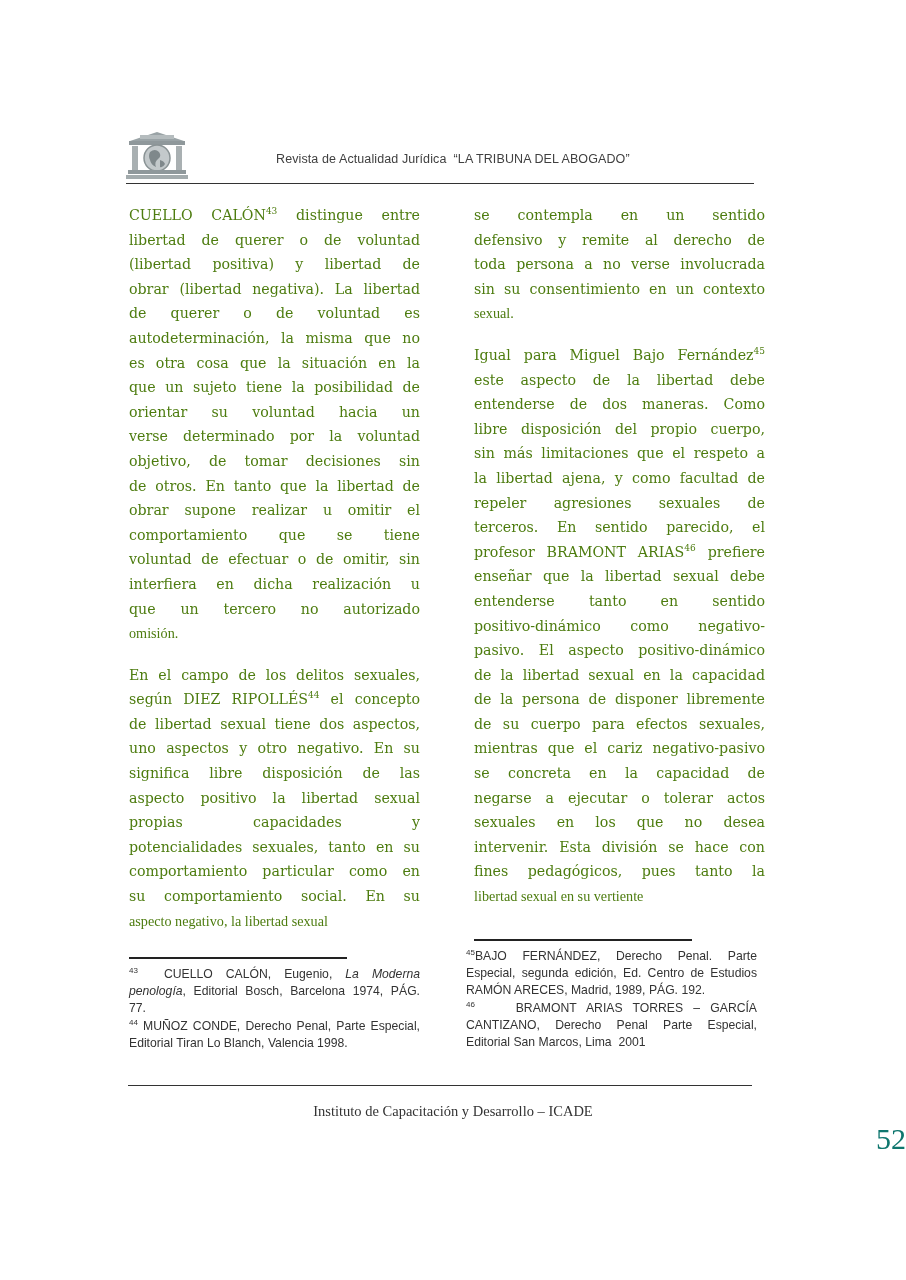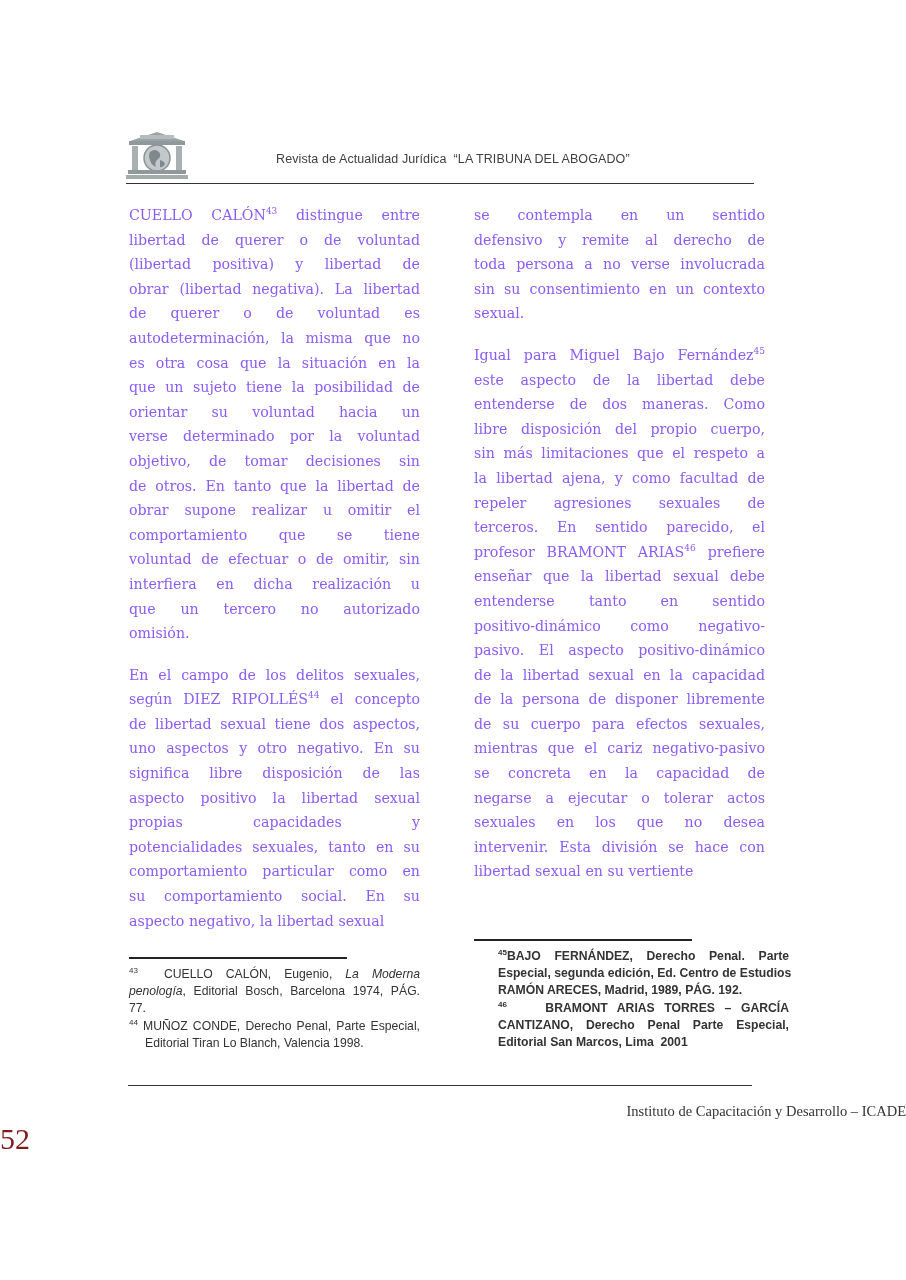--- a/index.html
+++ b/index.html
@@ -1,35 +1,35 @@
 <!DOCTYPE html>
 <html><head>
   <meta charset="utf-8">
   <style>
     html, body { margin: 0; padding: 0; background: #ffffff; }
     body { width: 906px; height: 1280px; position: relative; overflow: hidden; color: #333333; }
     .header { position: absolute; left: 126px; top: 130px; width: 628px; height: 54px; }
     .logo { position: absolute; left: 0; top: 0; width: 62px; height: 52px; }
     .header-title { position: absolute; left: 150px; top: 22px; font-family: "Liberation Sans", sans-serif; font-size: 12.5px; color: #404040; letter-spacing: 0.1px; white-space: pre; }
     .header-rule { position: absolute; left: 0; top: 53px; width: 628px; height: 1px; background: #333; }
-    .column { position: absolute; top: 203px; width: 291px; font-family: "DejaVu Serif", serif; font-size: 14.2px; line-height: 24.6px; color: #8b5cf6; text-align: justify; }
+    .column { position: absolute; top: 203px; width: 291px; font-family: "DejaVu Serif", serif; font-size: 14.2px; line-height: 24.6px; color: #4d7c0f; text-align: justify; }
     .col-left { left: 129px; }
     .col-right { left: 474px; }
     .column p { margin: 0 0 17px 0; }
     .column .line { display: block; text-align: justify; text-align-last: justify; height: 24.6px; white-space: nowrap; }
-    .column .line.last { text-align-last: left; }
+    .column .line.last { text-align-last: left; font-family: Liberation Serif, serif; }
     sup { font-size: 9px; line-height: 0; vertical-align: 6px; }
     .fn-rule { position: absolute; height: 1.5px; background: #222; }
     .footnotes { position: absolute; font-family: "Liberation Sans", sans-serif; font-size: 12.2px; line-height: 17.2px; color: #333; text-align: justify; }
     .footnotes .fline { display: block; text-align: justify; text-align-last: justify; white-space: nowrap; height: 17.2px; }
     .footnotes .fline.last { text-align-last: left; }
     .footnotes sup { font-size: 8px; vertical-align: 5px; }
     .footer-rule { position: absolute; left: 128px; top: 1085px; width: 624px; height: 1px; background: #333; }
-    .footer-inst { position: absolute; left: 0; width: 906px; top: 1103px; text-align: right; font-family: "Liberation Serif", serif; font-size: 14.5px; color: #333; }
-    .page-num { position: absolute; left: 0; width: 906px; top: 1122px; text-align: left; font-family: "Liberation Serif", serif; font-size: 30px; color: #7f1d1d; }
+    .footer-inst { position: absolute; left: 0; width: 906px; top: 1103px; text-align: center; font-family: "Liberation Serif", serif; font-size: 14.5px; color: #333; }
+    .page-num { position: absolute; left: 0; width: 906px; top: 1122px; text-align: right; font-family: "Liberation Serif", serif; font-size: 30px; color: #0f766e; }
   </style>
 </head>
 <body>
 
 <div class="header">
   <div class="logo">
     <svg width="62" height="52" viewBox="0 0 62 52">
       <polygon points="4,11 31,2 58,11" fill="#9aa3a6"></polygon>
       <rect x="14" y="5" width="34" height="4" fill="#b5bcbe"></rect>
       <rect x="3" y="11" width="56" height="4" fill="#8f989b"></rect>
@@ -104,39 +104,40 @@
       <span class="line">positivo-dinámico como negativo-</span>
       <span class="line">pasivo. El aspecto positivo-dinámico</span>
       <span class="line">de la libertad sexual en la capacidad</span>
       <span class="line">de la persona de disponer libremente</span>
       <span class="line">de su cuerpo para efectos sexuales,</span>
       <span class="line">mientras que el cariz negativo-pasivo</span>
       <span class="line">se concreta en la capacidad de</span>
       <span class="line">negarse a ejecutar o tolerar actos</span>
       <span class="line">sexuales en los que no desea</span>
       <span class="line">intervenir. Esta división se hace con</span>
+      <span class="line">fines pedagógicos, pues tanto la</span>
       <span class="line last">libertad sexual en su vertiente</span>
     </p>
   </div>
 
 <div class="fn-rule" style="left:129px; top:957px; width:218px;"></div>
 <div class="fn-rule" style="left:474px; top:939px; width:218px;"></div>
 
 <div class="footnotes" id="fn-left" style="left:129px; top:966px; width:291px;">
     <div>
       <span class="fline"><sup style="white-space: pre;">43</sup><span style="white-space: pre;">  CUELLO CALÓN, Eugenio, </span><i style="white-space: pre;">La Moderna</i></span>
       <span class="fline"><i style="white-space: pre;">penología</i><span style="white-space: pre;">, Editorial Bosch, Barcelona 1974, PÁG.</span></span>
       <span class="fline last"><span style="white-space: pre;">77.</span></span>
     </div>
     <div>
       <span class="fline"><sup style="white-space: pre;">44</sup><span style="white-space: pre;"> MUÑOZ CONDE, Derecho Penal, Parte Especial,</span></span>
-      <span class="fline last"><span style="white-space: pre; margin-left: 16px;">Editorial Tiran Lo Blanch, Valencia 1998.</span></span>
+      <span class="fline last"><span style="white-space: pre;">Editorial Tiran Lo Blanch, Valencia 1998.</span></span>
     </div>
   </div>
-<div class="footnotes" id="fn-right" style="left:498px; top:948px; width:291px;font-weight:bold;">
+<div class="footnotes" id="fn-right" style="left:466px; top:948px; width:291px;">
     <div>
       <span class="fline"><sup style="white-space: pre;">45</sup><span style="white-space: pre;">BAJO FERNÁNDEZ, Derecho Penal. Parte</span></span>
       <span class="fline"><span style="white-space: pre;">Especial, segunda edición, Ed. Centro de Estudios</span></span>
       <span class="fline last"><span style="white-space: pre;">RAMÓN ARECES, Madrid, 1989, PÁG. 192.</span></span>
     </div>
     <div>
       <span class="fline"><sup style="white-space: pre;">46</sup><span style="white-space: pre;">    BRAMONT ARIAS TORRES – GARCÍA</span></span>
       <span class="fline"><span style="white-space: pre;">CANTIZANO, Derecho Penal Parte Especial,</span></span>
       <span class="fline last"><span style="white-space: pre;">Editorial San Marcos, Lima  2001</span></span>
     </div>

